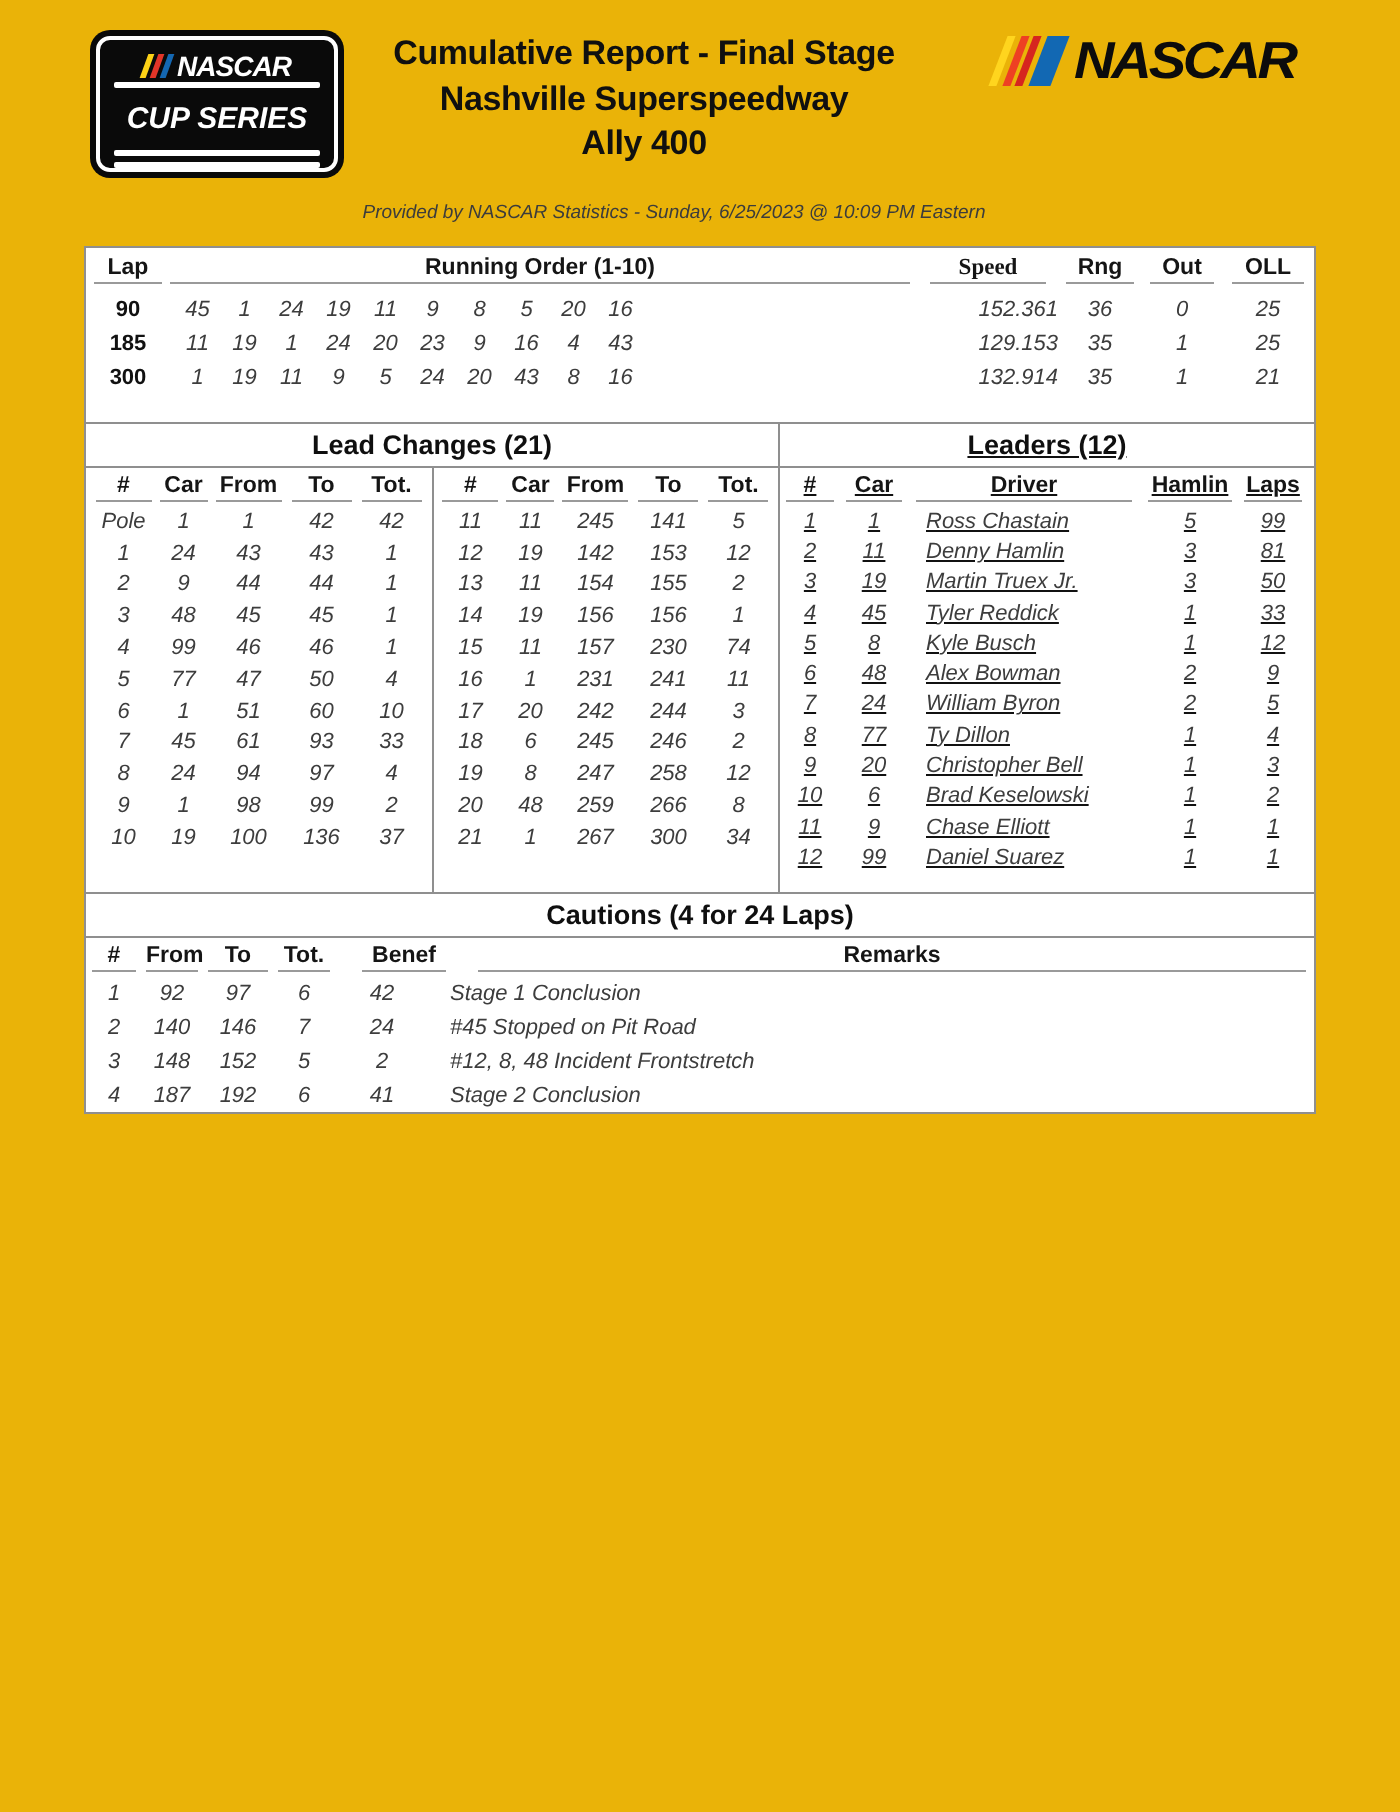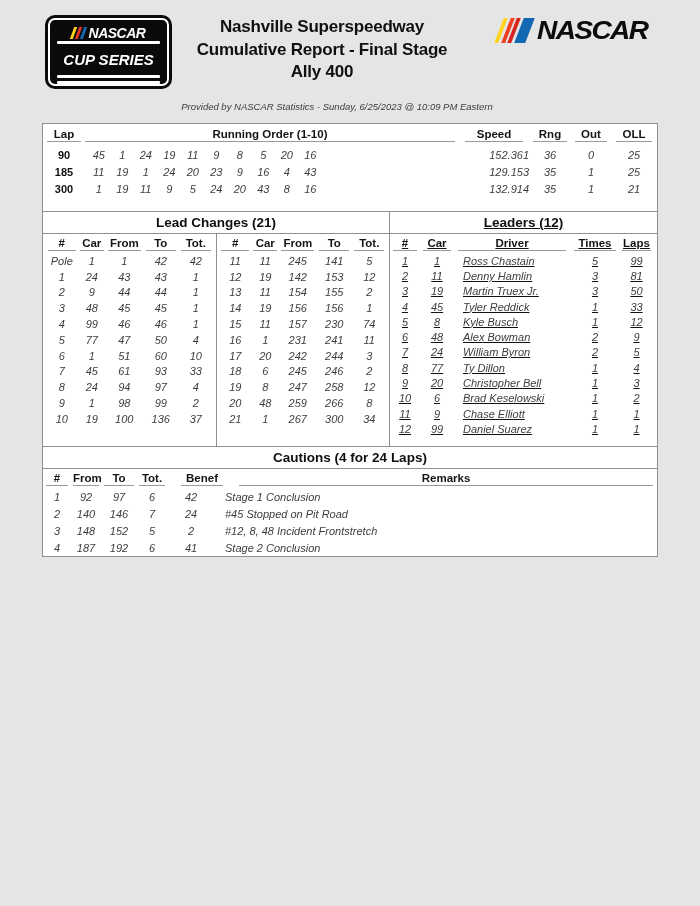--- a/index.html
+++ b/index.html
@@ -1,16 +1,16 @@
 <!DOCTYPE html>
 <html><head>
 <meta charset="utf-8">
 <style>
   html,body{margin:0;padding:0;background:#fff;}
-  .page{position:relative;width:700px;height:906px;background:#e5e5e5;overflow:hidden;
+  .page{position:relative;width:700px;height:906px;background:#eab308;overflow:hidden;
         font-family:"Liberation Sans", sans-serif;color:#111;}
 
   
   .cup-logo{position:absolute;left:45px;top:15px;width:127px;height:74px;background:#0a0a0a;
             border-radius:10px;padding:3px;box-sizing:border-box;}
   .cup-inner{height:100%;border:2px solid #fff;border-radius:7px;background:#0a0a0a;
              display:flex;flex-direction:column;overflow:hidden;padding:4px 7px 0;box-sizing:border-box;}
   .cup-row-top{display:flex;align-items:center;justify-content:center;height:18px;}
   .cup-slashes{display:flex;align-items:center;margin-right:2px;}
   .cup-slashes i{display:inline-block;width:3px;height:12px;transform:skewX(-20deg);margin-right:2px;}
@@ -40,21 +40,21 @@
              color:#0f0f0f;border-bottom:1px solid #8f8f8f;}
   .hd{font-weight:bold;font-size:11.5px;color:#151515;text-align:center;
       border-bottom:1px solid #9a9a9a;padding-bottom:1px;}
   .it{font-style:italic;color:#3d3d3d;}
 
   
   .running-order{height:89px;}
   .ro-header{display:flex;padding-top:4px;align-items:flex-end;}
   .h-lap{width:34px;margin:0 4px;}
   .h-order{flex:1;margin-right:10px;}
-  .h-speed{width:58px;margin-right:6px;}
+  .h-speed{width:58px;margin-right:6px;font-family:Liberation Serif, serif;}
   .h-rng{width:34px;margin:0 4px;}
   .h-out{width:32px;margin:0 4px;}
   .h-oll{width:36px;margin:0 5px;}
   .ro-body{margin-top:4px;}
   .ro-row{display:flex;height:17px;align-items:center;font-size:11px;}
   .d-lap{width:42px;text-align:center;font-weight:bold;color:#111;}
   .d-order{width:240px;display:flex;margin-left:2px;}
   .d-slot{width:23.5px;text-align:center;}
   .d-spacer{flex:1;}
   .d-speed{width:60px;text-align:right;}
@@ -125,22 +125,22 @@
       <div class="cup-row-bottom">
         <span class="cup-series">CUP SERIES</span>
       </div>
       <div class="cup-stripe"></div>
       <div class="cup-gap"></div>
       <div class="cup-stripe"></div>
     </div>
   </div>
 
   <div class="title-block">
+    <div>Cumulative Report - Final Stage</div>
     <div>Nashville Superspeedway</div>
-    <div>Cumulative Report - Final Stage</div>
     <div>Ally 400</div>
   </div>
 
   <div class="nascar-logo">
     <span class="nl-bars">
       <i class="nl-b1" style="background: rgb(255, 213, 30);"></i>
         <i class="nl-b2" style="background: rgb(238, 64, 35);"></i>
         <i class="nl-b3" style="background: rgb(214, 37, 31);"></i>
         <i class="nl-b4" style="background: rgb(18, 104, 179);"></i>
     </span>
@@ -407,21 +407,21 @@
         </div>
       </section>
 
       <section class="box leaders">
         <div class="tbl-title">Leaders (12)</div>
         <div class="ld-inner">
           <div class="ld-header">
             <span class="hd ld-c1">#</span>
             <span class="hd ld-c2">Car</span>
             <span class="hd ld-c3">Driver</span>
-            <span class="hd ld-c4">Times</span>
+            <span class="hd ld-c4">Hamlin</span>
             <span class="hd ld-c5">Laps</span>
           </div>
           <div class="ld-body" id="ld-body">
               <div class="ld-row">
                 <span class="ld-c1 it">1</span>
                 <span class="ld-c2 it">1</span>
                 <span class="ld-c3 it">Ross Chastain</span>
                 <span class="ld-c4 it">5</span>
                 <span class="ld-c5 it">99</span>
               </div>

